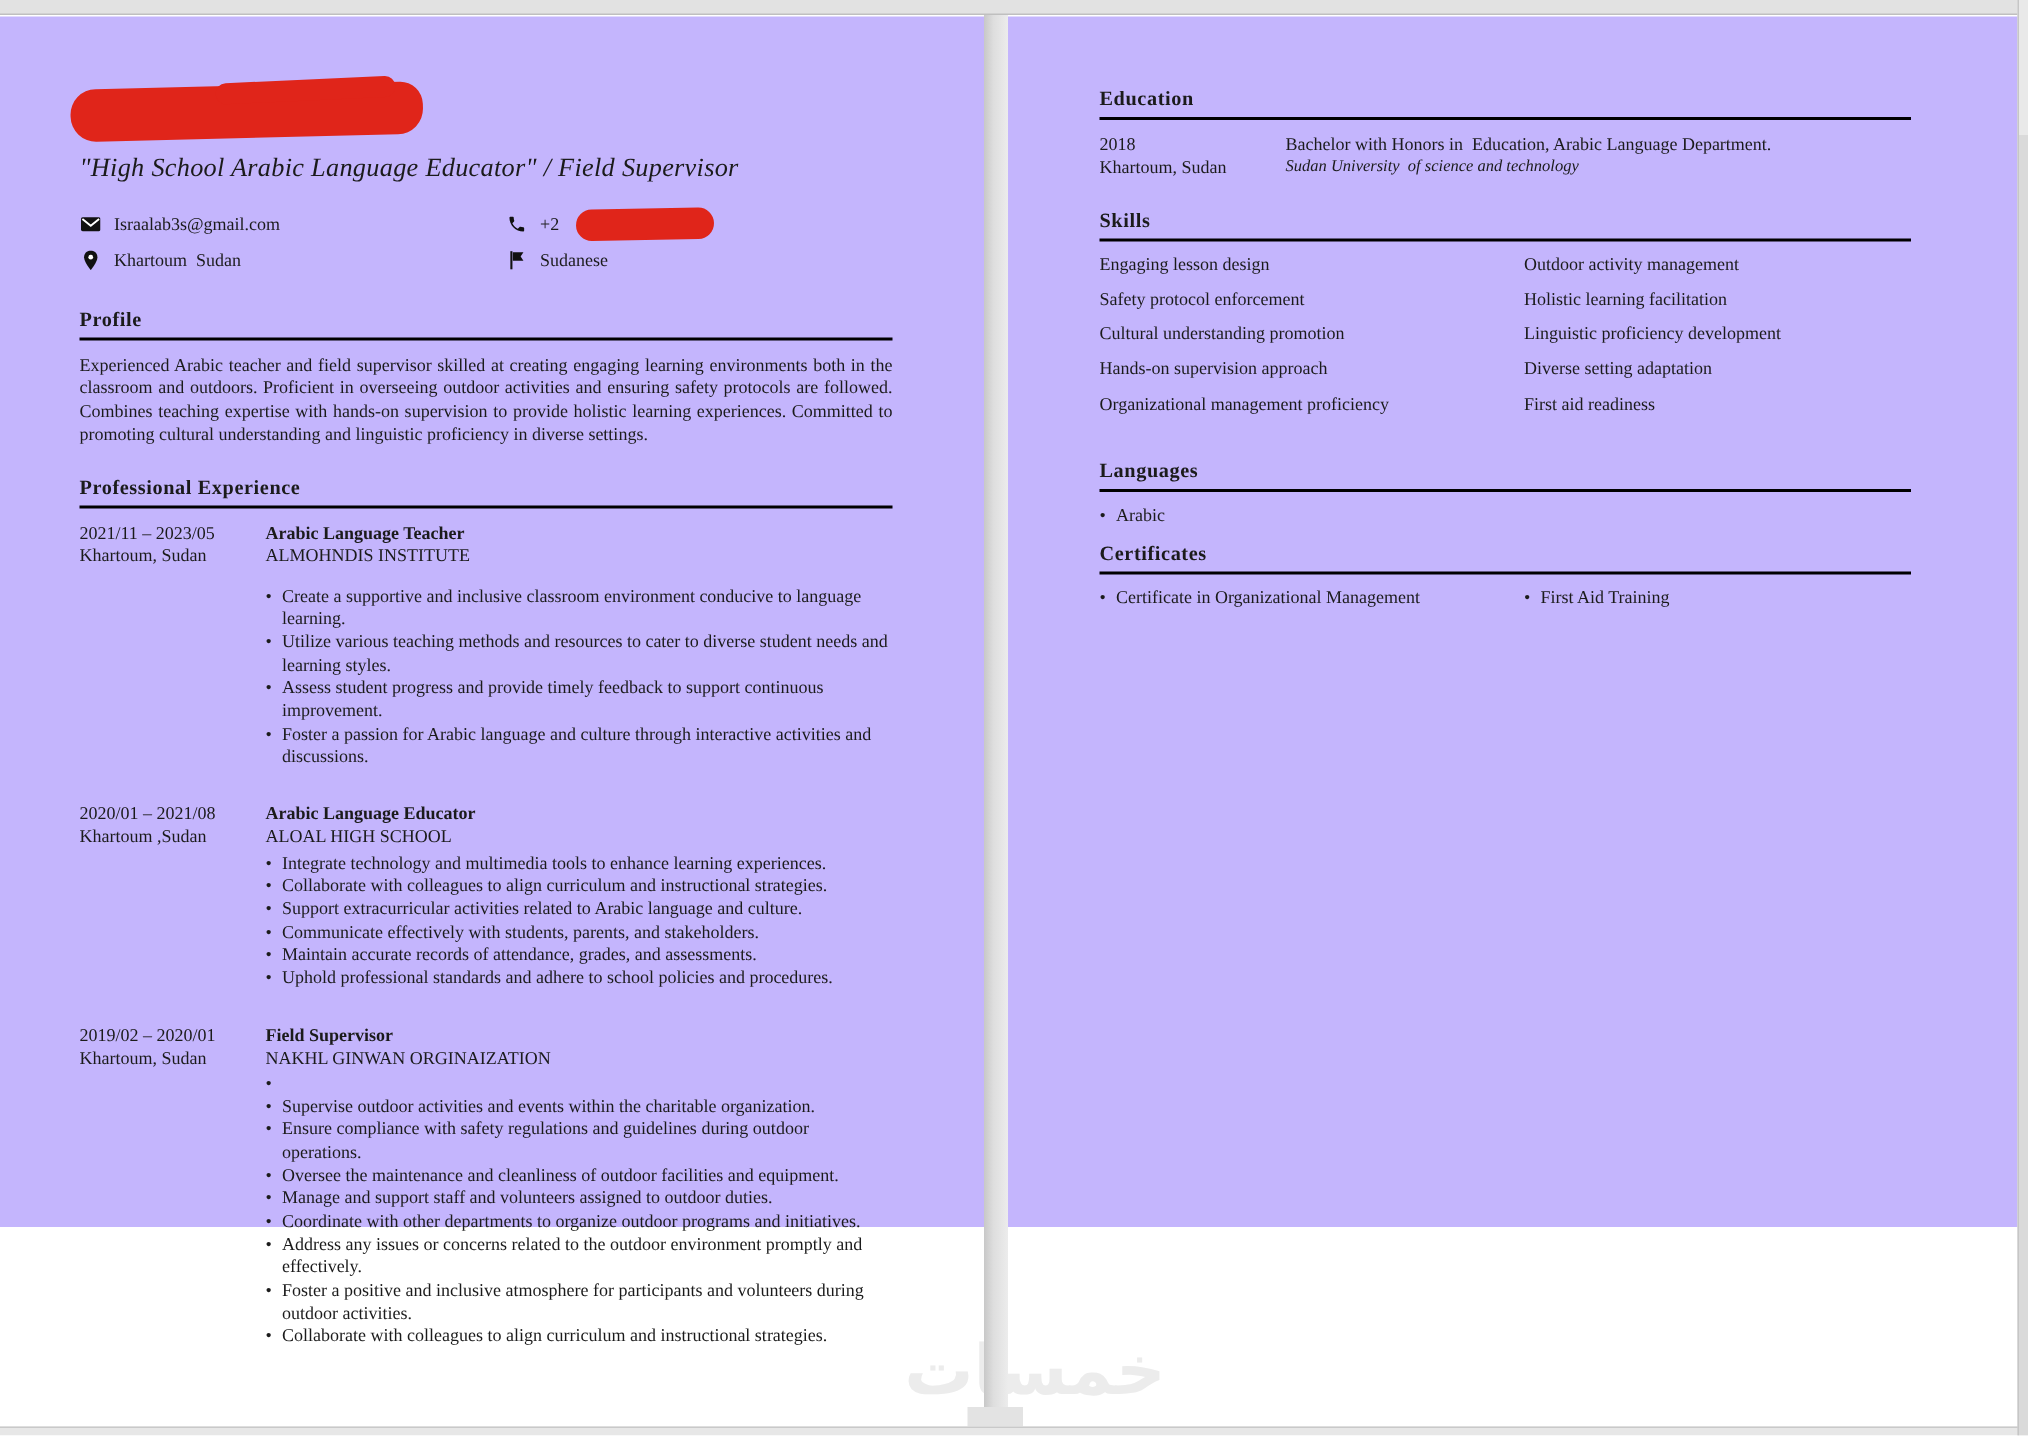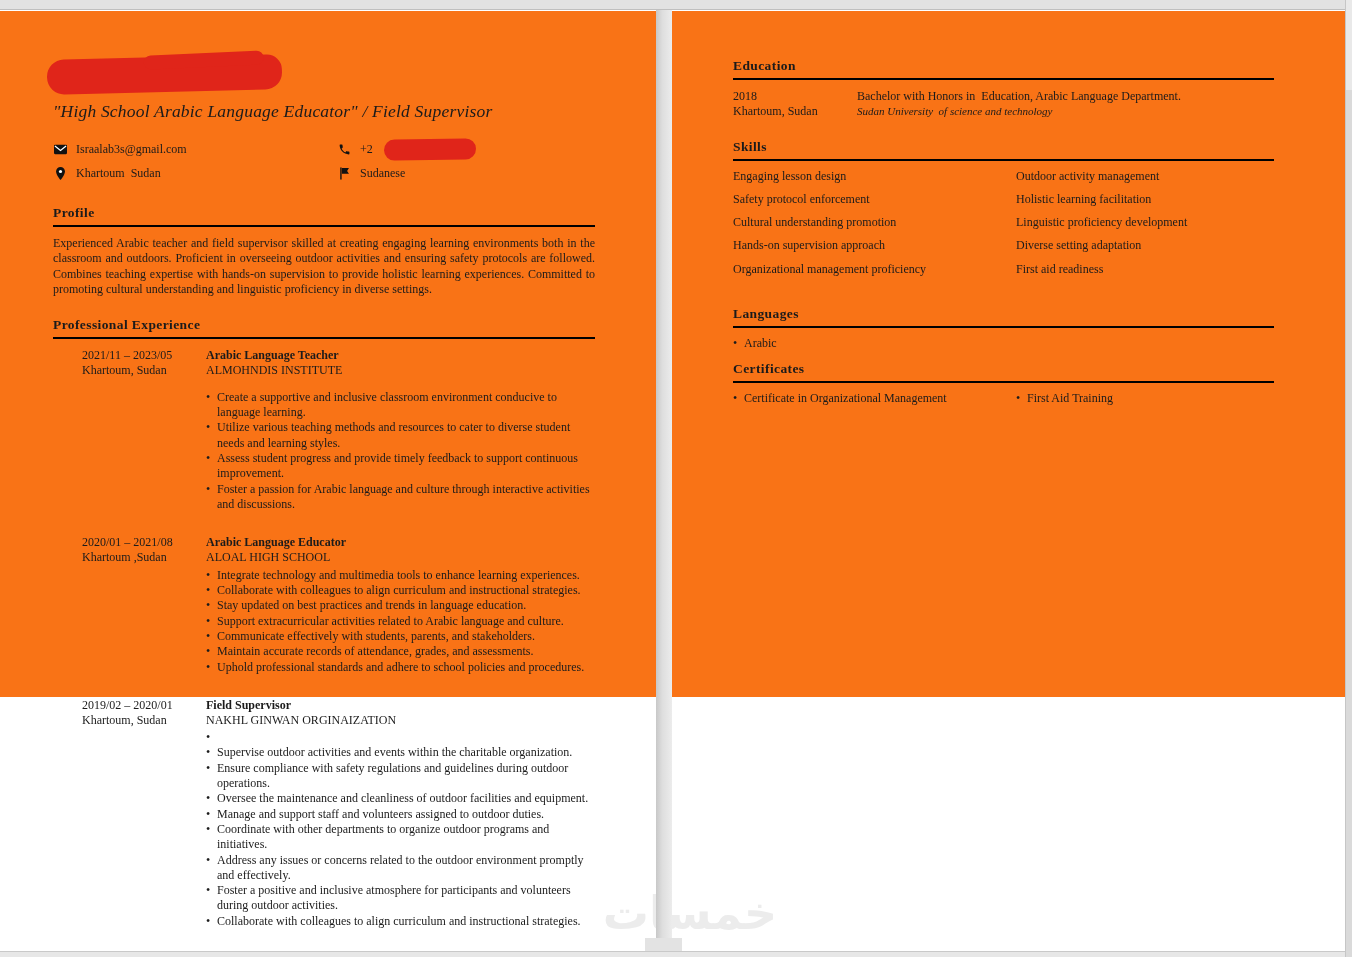--- a/index.html
+++ b/index.html
@@ -17,21 +17,21 @@
                    background:#e7e7e7; border-top:1px solid #c9c9c9; z-index:6; }
   .gutter { position:absolute; left:656px; top:10px; width:16px; height:934px; z-index:4;
             background:linear-gradient(to right,#c8c8c8 0%,#dedede 40%,#ececec 100%); }
   .gutter-base { position:absolute; left:645px; top:938px; width:37px; height:13px;
                  background:#e3e3e3; z-index:5; }
   .watermark { position:absolute; left:590px; top:886px; width:200px; z-index:3;
                font-family:"DejaVu Sans",sans-serif; font-weight:bold; font-size:46px;
                color:#ececec; direction:rtl; text-align:center; letter-spacing:1px; }
 
   
-  .page { position:absolute; top:11px; height:686px; background:#f97316; z-index:1; }
+  .page { position:absolute; top:11px; height:807px; background:#c4b5fd; z-index:1; }
   .page-left  { left:0; width:656px; padding:46px 61px 0 53px; }
   .page-right { left:672px; width:673px; padding:47px 71px 0 61px; }
 
   
   .name-redaction { width:235px; height:35px; border-radius:17px 15px 17px 17px;
                     transform:rotate(-1.4deg); position:relative; margin-left:-6px; }
   .name-redaction::after { content:""; position:absolute; right:18px; top:-3px; width:120px;
                            height:14px; border-radius:8px; background:inherit;
                            transform:rotate(-1.2deg); }
   .title { margin-top:9px; font-size:17.5px; font-style:italic; font-weight:500;
@@ -45,21 +45,21 @@
   .phone-redaction { width:92px; height:21px; border-radius:11px; margin-left:2px;
                      transform:rotate(-1deg); }
   .ws { white-space:pre-wrap; }
 
   
   .sec { margin-top:20px; }
   .sec-h { font-size:13.5px; font-weight:bold; letter-spacing:0.4px; padding-bottom:4px;
            border-bottom:2.5px solid #000; }
   .profile-text { margin-top:9px; font-size:12px; line-height:15.3px; text-align:justify; }
 
-  .job { display:grid; grid-template-columns:124px 1fr; margin-top:9px; margin-bottom:23px;margin-left:29px; }
+  .job { display:grid; grid-template-columns:124px 1fr; margin-top:9px; margin-bottom:23px; }
   .job:last-child { margin-bottom:0; }
   .job-meta { font-size:12px; line-height:15.3px; }
   .job-title { font-size:12px; font-weight:bold; line-height:15.3px; }
   .job-org { font-size:12px; line-height:15.3px; }
   ul.bullets { list-style:none; margin-top:2px; }
   ul.bullets.gap-top { margin-top:11px; }
   ul.bullets li { position:relative; padding-left:11px; font-size:12px; line-height:15.3px;
                   min-height:15px; }
   ul.bullets li::before { content:"\2022"; position:absolute; left:0; top:0; }
 
@@ -161,21 +161,20 @@
         <div class="job-meta">
           <div>2020/01 – 2021/08</div>
           <div>Khartoum ,Sudan</div>
         </div>
         <div class="job-body">
           <div class="job-title">Arabic Language Educator</div>
           <div class="job-org">ALOAL HIGH SCHOOL</div>
           <ul class="bullets">
             <li>Integrate technology and multimedia tools to enhance learning experiences.</li>
             <li>Collaborate with colleagues to align curriculum and instructional strategies.</li>
-            <li>Stay updated on best practices and trends in language education.</li>
             <li>Support extracurricular activities related to Arabic language and culture.</li>
             <li>Communicate effectively with students, parents, and stakeholders.</li>
             <li>Maintain accurate records of attendance, grades, and assessments.</li>
             <li>Uphold professional standards and adhere to school policies and procedures.</li>
           </ul>
         </div>
       </div>
 
       <div class="job">
         <div class="job-meta">

